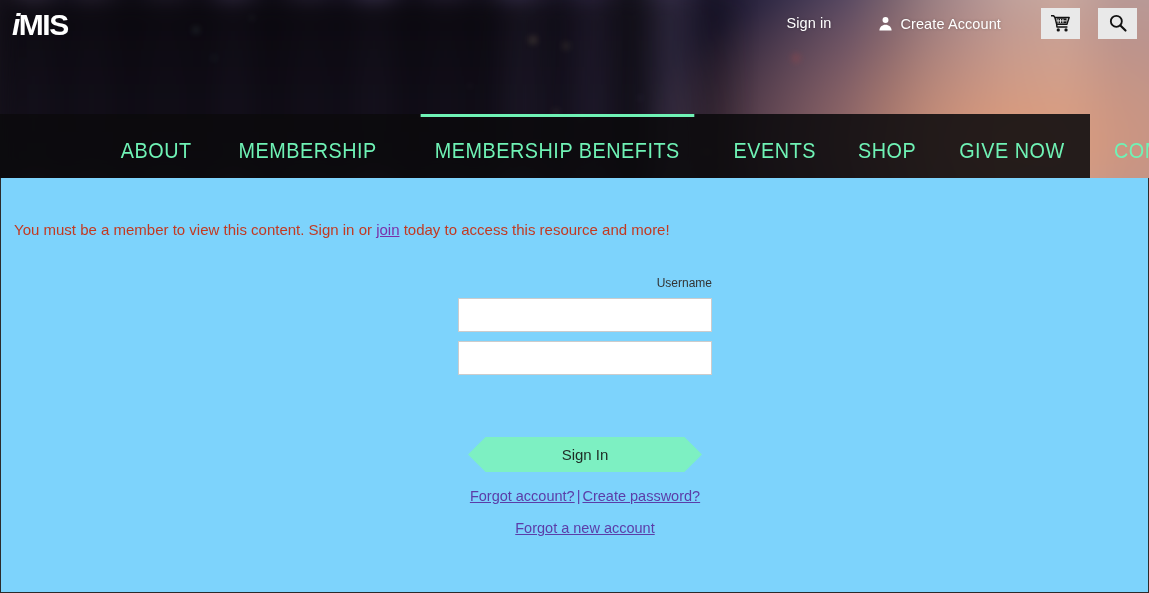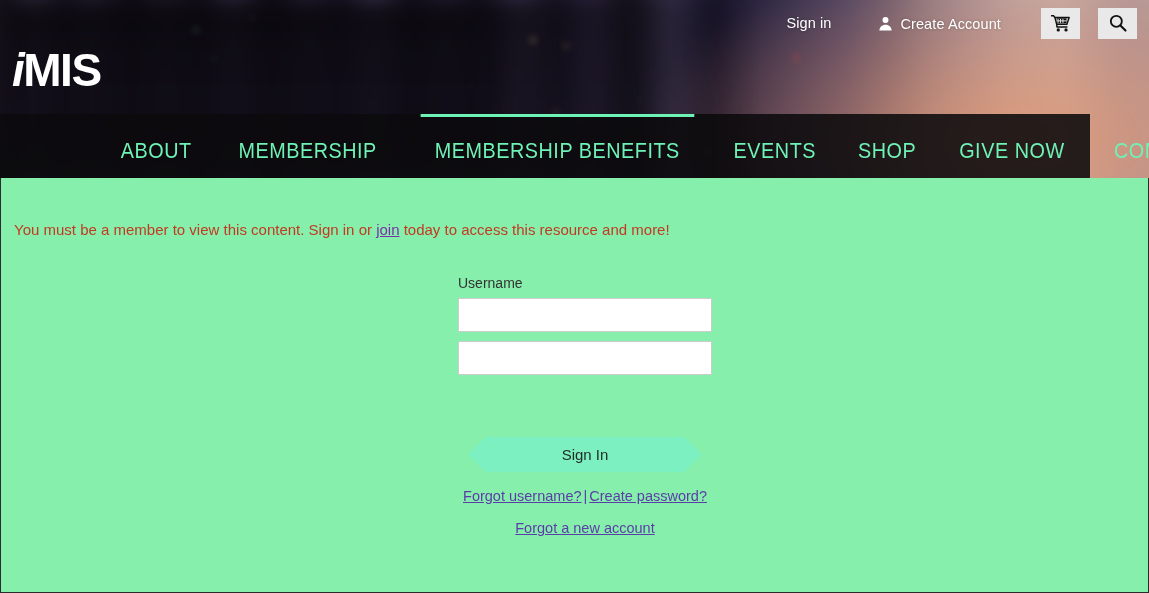--- a/index.html
+++ b/index.html
@@ -129,27 +129,26 @@
     justify-content: center;
     cursor: pointer;
   }
   .icon-btn svg { display: block; }
 
   
   .logo {
     position: absolute;
     left: 12px; top: 2px;
     color: #ffffff;
-    font-size: 46px;
+    font-size: 30px;
     font-weight: bold;
     letter-spacing: -1.5px;
     line-height: 46px;
     font-family: "Liberation Sans", sans-serif;
     user-select: none;
-    margin-top: 45px;
   }
   .logo-i { font-style: italic; }
 
   
   .navbar {
     position: absolute;
     left: 0; top: 114px;
     width: 1090px;
     height: 64px;
     background: rgba(11,10,12,0.88);
@@ -186,21 +185,21 @@
     height: 3px;
     background: #6ff2b5;
   }
 
   
   .content {
     position: absolute;
     left: 0; top: 178px;
     width: 1149px;
     height: 415px;
-    background: #86efac;
+    background: #7dd3fc;
     border-left: 1px solid #2b2b2b;
     border-right: 1px solid #2b2b2b;
     border-bottom: 1px solid #2b2b2b;
     box-sizing: border-box;
   }
 
   .alert-text {
     position: absolute;
     left: 13px;
     top: 43px;
@@ -215,24 +214,25 @@
   }
 
   .login-form {
     position: absolute;
     left: 457px;
     top: 97px;
     width: 254px;
   }
   .field-label {
     color: #333333;
-    font-size: 14px;
+    font-size: 12px;
     line-height: 17px;
     margin-bottom: 6px;
     display: block;
+    text-align: right;
   }
   .field-input {
     width: 254px;
     height: 34px;
     box-sizing: border-box;
     border: 1px solid #cccccc;
     background: #ffffff;
     padding: 0 7px;
     font-size: 14px;
     font-family: "Liberation Sans", sans-serif;
@@ -344,19 +344,19 @@
     <div class="login-form">
       <label class="field-label">Username</label>
       <input class="field-input" type="text" value="" style="">
 
       <div class="field-gap"></div>
 
       <input class="field-input" type="password" value="" style="">
 
       <button class="signin-btn">Sign In</button>
 
-      <div class="link-row"><a>Forgot username?</a><span class="link-sep">|</span><a>Create password?</a></div>
+      <div class="link-row"><a>Forgot account?</a><span class="link-sep">|</span><a>Create password?</a></div>
 
       <div class="link-row link-row-2"><a>Forgot a new account</a></div>
     </div>
 
   </div>
 </div>
 
 </body></html>

